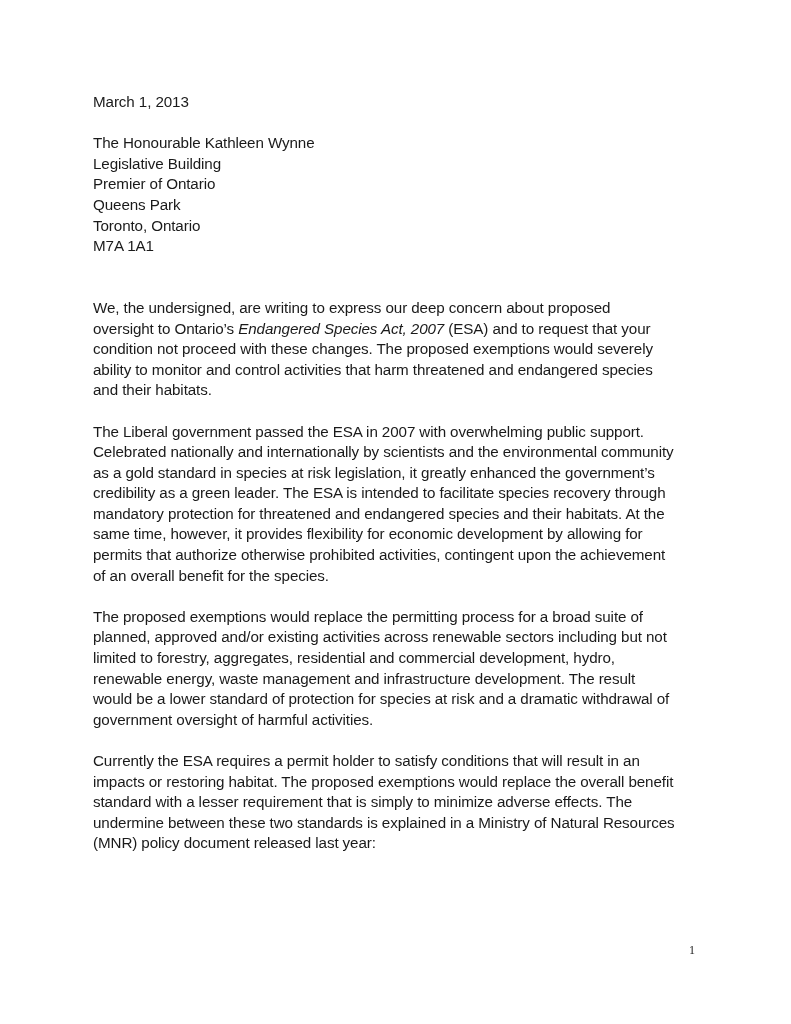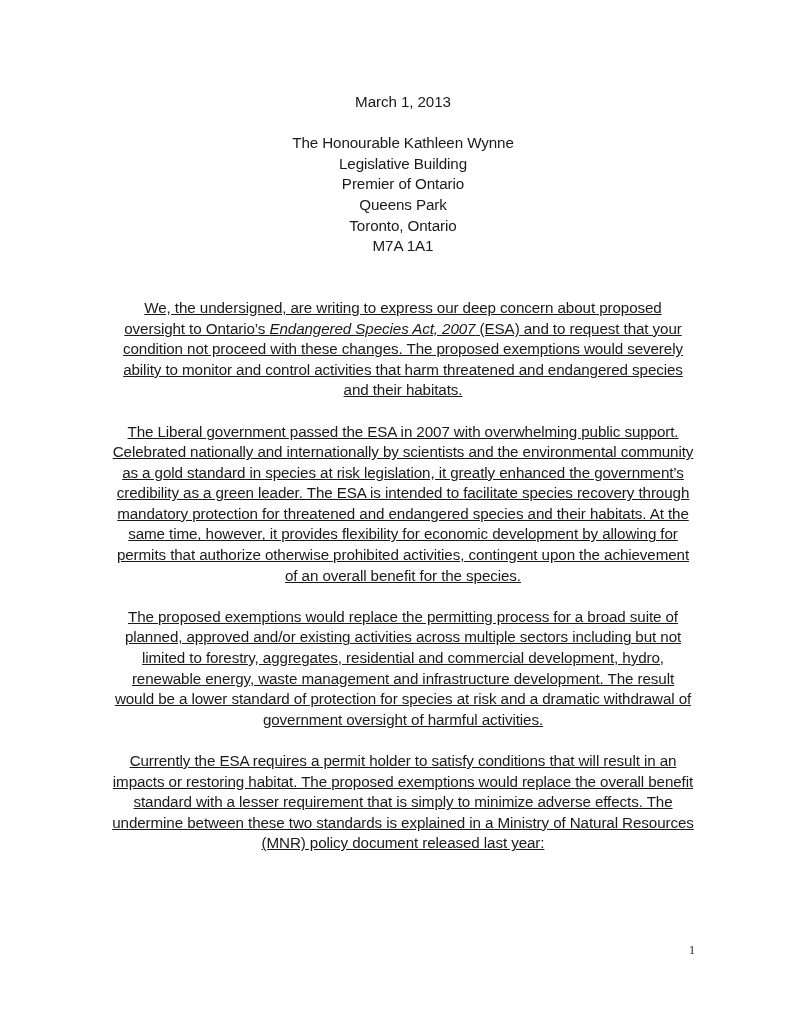--- a/index.html
+++ b/index.html
@@ -25,23 +25,23 @@
     }
     .content {
       position: absolute;
       left: 93px;
       top: 92px;
       width: 620px;
       font-size: 15.2px;
       line-height: 20.6px;
       letter-spacing: -0.1px;
     }
-    .line { display: block; white-space: nowrap; text-align: center; }
+    .line { display: block; white-space: nowrap; }
     .gap { height: 20.6px; }
-    .para { margin: 0; text-decoration: underline; }
+    .para { margin: 0; }
     .para .line { white-space: nowrap; }
     em { font-style: italic; }
     .page-number {
       position: absolute;
       left: 689px;
       top: 943px;
       font-family: "Liberation Serif", serif;
       font-size: 12px;
       color: #1a1a1a;
     }
@@ -83,21 +83,21 @@
       <span class="line">credibility as a green leader. The ESA is intended to facilitate species recovery through</span>
       <span class="line">mandatory protection for threatened and endangered species and their habitats. At the</span>
       <span class="line">same time, however, it provides flexibility for economic development by allowing for</span>
       <span class="line">permits that authorize otherwise prohibited activities, contingent upon the achievement</span>
       <span class="line">of an overall benefit for the species.</span>
     </div>
     <div class="gap"></div>
 
     <div class="para">
       <span class="line">The proposed exemptions would replace the permitting process for a broad suite of</span>
-      <span class="line">planned, approved and/or existing activities across multiple sectors including but not</span>
+      <span class="line">planned, approved and/or existing activities across renewable sectors including but not</span>
       <span class="line">limited to forestry, aggregates, residential and commercial development, hydro,</span>
       <span class="line">renewable energy, waste management and infrastructure development. The result</span>
       <span class="line">would be a lower standard of protection for species at risk and a dramatic withdrawal of</span>
       <span class="line">government oversight of harmful activities.</span>
     </div>
     <div class="gap"></div>
 
     <div class="para">
       <span class="line">Currently the ESA requires a permit holder to satisfy conditions that will result in an</span>
       <span class="line">impacts or restoring habitat. The proposed exemptions would replace the overall benefit</span>

